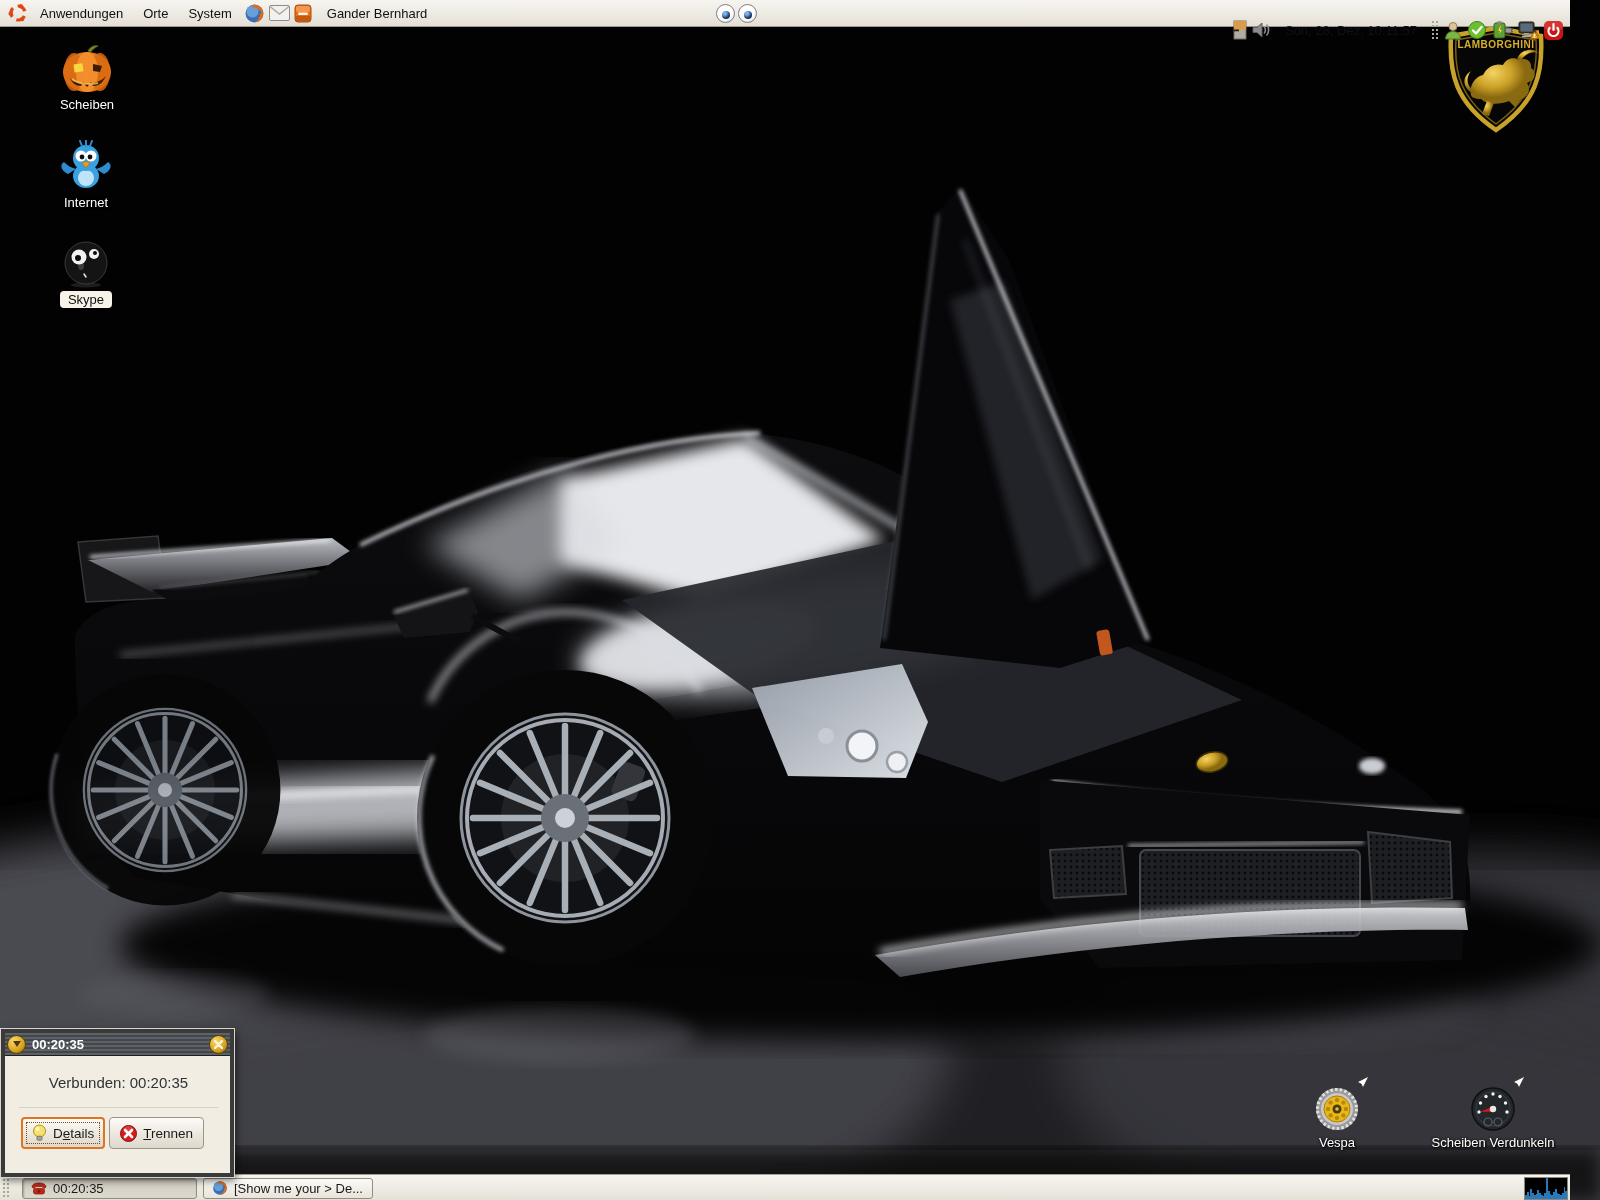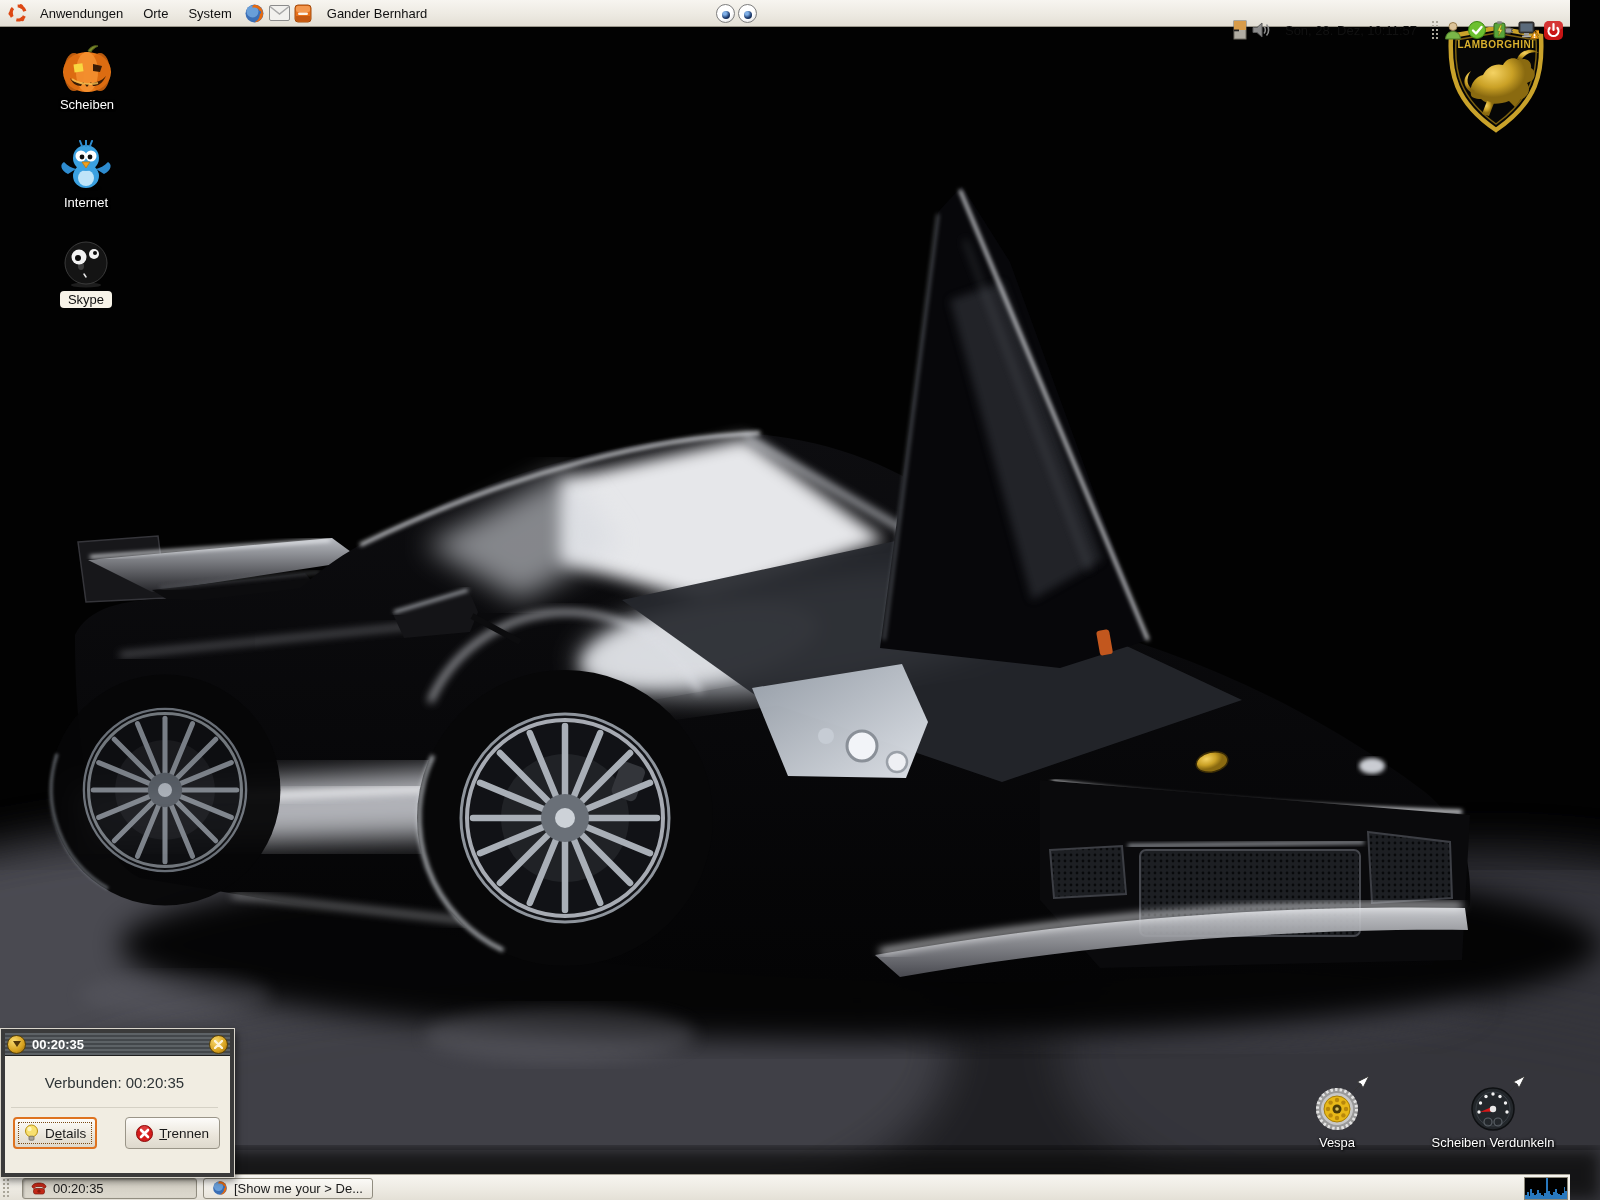--- a/index.html
+++ b/index.html
@@ -57,24 +57,24 @@
           border:4px solid #3a3a3a;outline:1px solid #d8d4ca;background:#f1ede2;
           box-shadow:2px 3px 8px rgba(0,0,0,.6);}
   .titlebar{height:22px;display:flex;align-items:center;padding:0 2px;
             background:repeating-linear-gradient(180deg,#5d6266 0 2px,#43474b 2px 4px);
             border-bottom:1px solid #1e1e1e;}
   .tb-title{flex:1;margin-left:6px;font-size:13px;font-weight:bold;color:#fff;}
   .tb-btn{width:17px;height:17px;border-radius:50%;border:1px solid #5a4206;
           background:radial-gradient(circle at 35% 30%,#f9da6e,#d7a11e 60%,#8a5e08);
           display:flex;align-items:center;justify-content:center;cursor:default;flex:0 0 auto;}
   .tri{width:0;height:0;border-left:4px solid transparent;border-right:4px solid transparent;border-top:6px solid #53380a;}
-  .dialog-body{padding:10px 10px 0 4px;}
+  .dialog-body{padding:10px 10px 0 12px;}
   .msg{font-size:15px;color:#2e3436;text-align:center;margin-top:8px;}
   .sep{height:1px;background:#d5d1c5;margin:16px 2px 0 2px;}
-  .btn-row{display:flex;gap:28px;padding:9px 4px 0 4px;}
+  .btn-row{display:flex;gap:4px;padding:9px 4px 0 4px;}
   .gbtn{display:flex;align-items:center;gap:6px;height:32px;padding:0 10px;font-size:13.5px;color:#1a1a1a;
         font-family:"Liberation Sans",sans-serif;
         background:linear-gradient(180deg,#fdfcfa,#eae5da 60%,#ded9cd);
         border:1px solid #9a9588;border-radius:4px;cursor:default;}
   .gbtn.focused{border:2px solid #de7320;outline:1px dotted #7c4a12;outline-offset:-6px;padding:0 9px;}
   .mn{text-decoration:underline;}
 
   .lbl{white-space:nowrap;}
 </style>
 </head>

